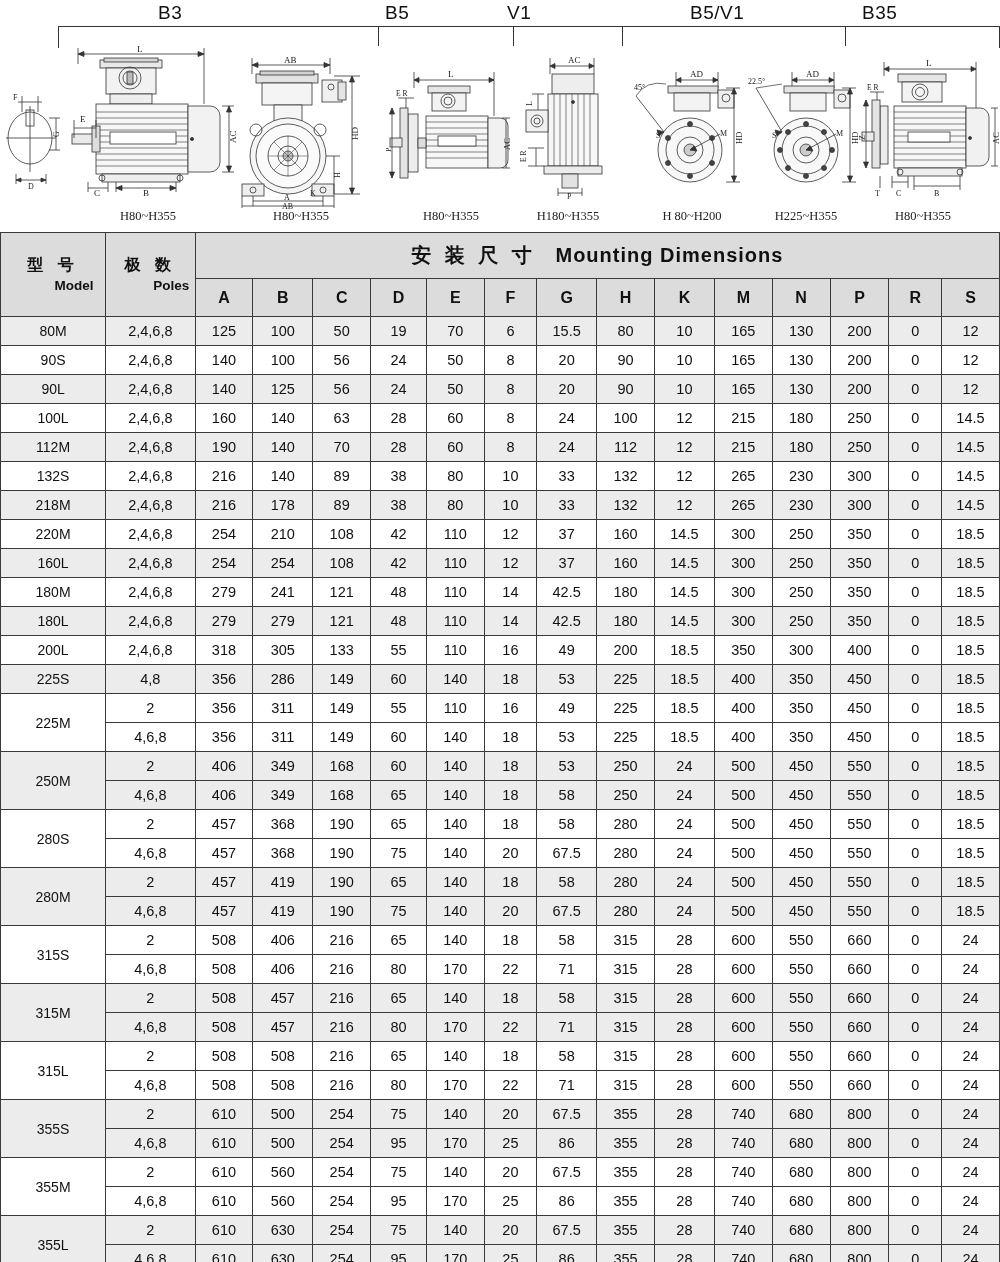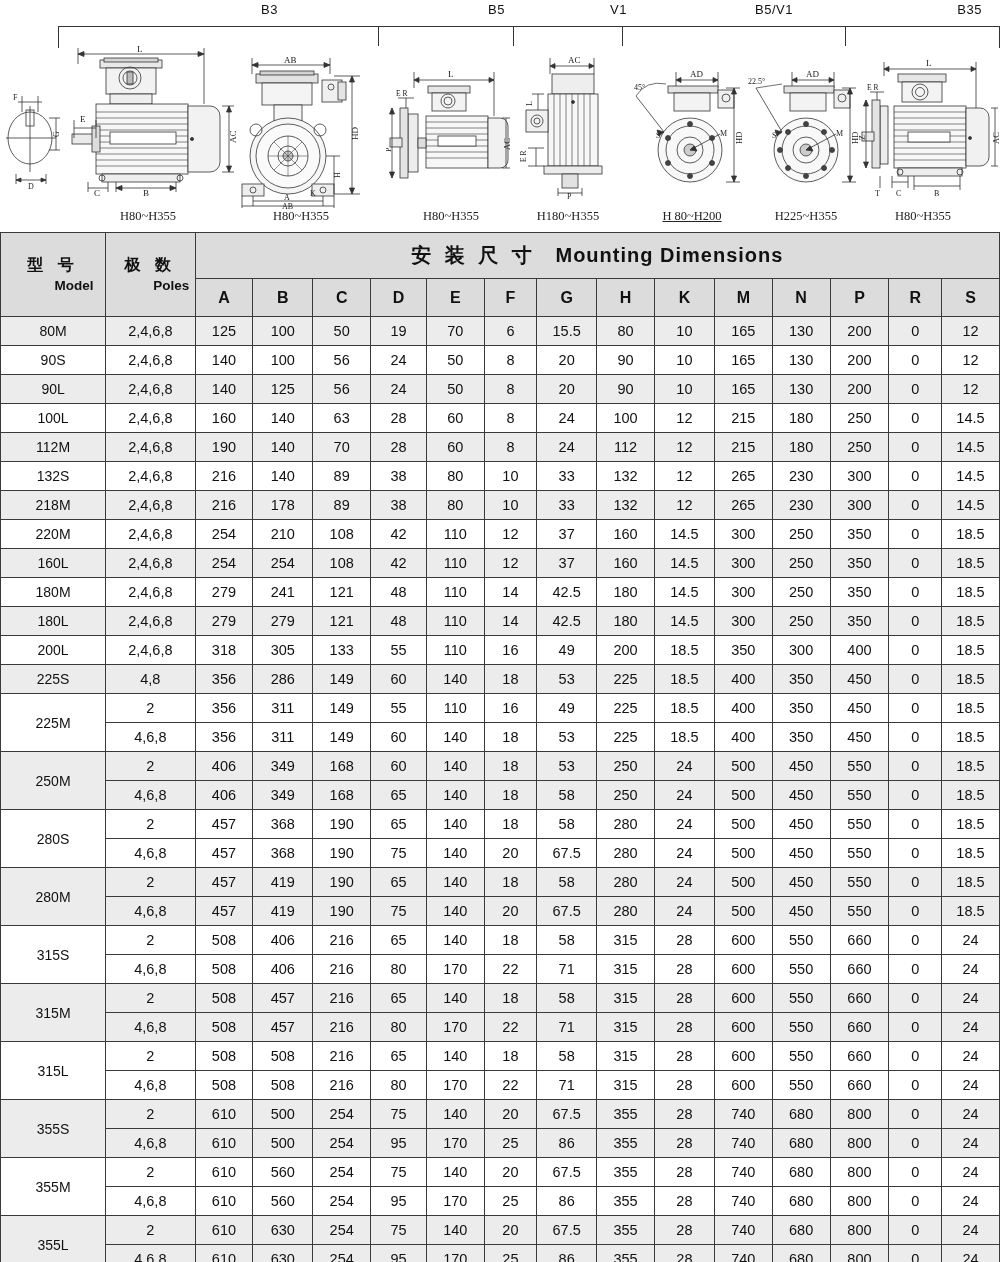--- a/index.html
+++ b/index.html
@@ -11,22 +11,22 @@
     font-family: "Liberation Sans", sans-serif;
     color: #1a1a1a;
     overflow: hidden;
   }
 
   
   #diagram-band { position: relative; width: 1000px; height: 232px; }
 
   .type-label {
     position: absolute; top: 2px;
-    font-size: 13px; font-family: "Liberation Sans", sans-serif;
-    color: #111; text-align: right; letter-spacing: .5px;
+    font-size: 19px; font-family: "Liberation Sans", sans-serif;
+    color: #111; text-align: left; letter-spacing: .5px;
   }
 
   
   #bracket { position: absolute; left: 58px; top: 26px; width: 942px; height: 24px; }
   #bracket .hline { position: absolute; left: 0; top: 0; width: 100%; height: 1px; background: #333; }
   #bracket .tick { position: absolute; top: 0; width: 1px; background: #333; }
 
   .caption {
     position: absolute; bottom: 8px;
     font-family: "Liberation Serif", serif; font-size: 12.5px;
@@ -63,21 +63,21 @@
 </style>
 </head>
 <body>
 
 <div id="diagram-band">
 
   <div id="type-labels">
       <div class="type-label" style="left: 158px; width: 120px;">B3</div>
       <div class="type-label" style="left: 385px; width: 120px;">B5</div>
       <div class="type-label" style="left: 507px; width: 120px;">V1</div>
-      <div class="type-label" style="left: 673px; width: 120px;">B5/V1</div>
+      <div class="type-label" style="left: 690px; width: 120px;">B5/V1</div>
       <div class="type-label" style="left: 862px; width: 120px;">B35</div>
     </div>
 
   <div id="bracket">
     <div class="hline"></div>
   <div class="tick" style="left: 0px; height: 22px;"></div>
       <div class="tick" style="left: 320px; height: 20px;"></div>
       <div class="tick" style="left: 455px; height: 20px;"></div>
       <div class="tick" style="left: 564px; height: 20px;"></div>
       <div class="tick" style="left: 787px; height: 20px;"></div>
@@ -490,21 +490,21 @@
       <text x="38" y="148" font-family="Liberation Serif, serif" font-size="8" fill="#222">C</text>
       <text x="76" y="148" font-family="Liberation Serif, serif" font-size="8" fill="#222">B</text>
     </svg>
   </div>
 
   <div id="captions">
       <div class="caption" style="left: 78px; width: 140px;">H80~H355</div>
       <div class="caption" style="left: 231px; width: 140px;">H80~H355</div>
       <div class="caption" style="left: 381px; width: 140px;">H80~H355</div>
       <div class="caption" style="left: 498px; width: 140px;">H180~H355</div>
-      <div class="caption" style="left: 622px; width: 140px; text-decoration: underline;">H 80~H200</div>
+      <div class="caption" style="left: 622px; width: 140px;">H 80~H200</div>
       <div class="caption" style="left: 736px; width: 140px;">H225~H355</div>
       <div class="caption" style="left: 853px; width: 140px;">H80~H355</div>
     </div>
 </div>
 
 <table id="spec-table">
   <colgroup>
     <col style="width:100px">
       <col style="width:85px">
     <col style="width:55px">

